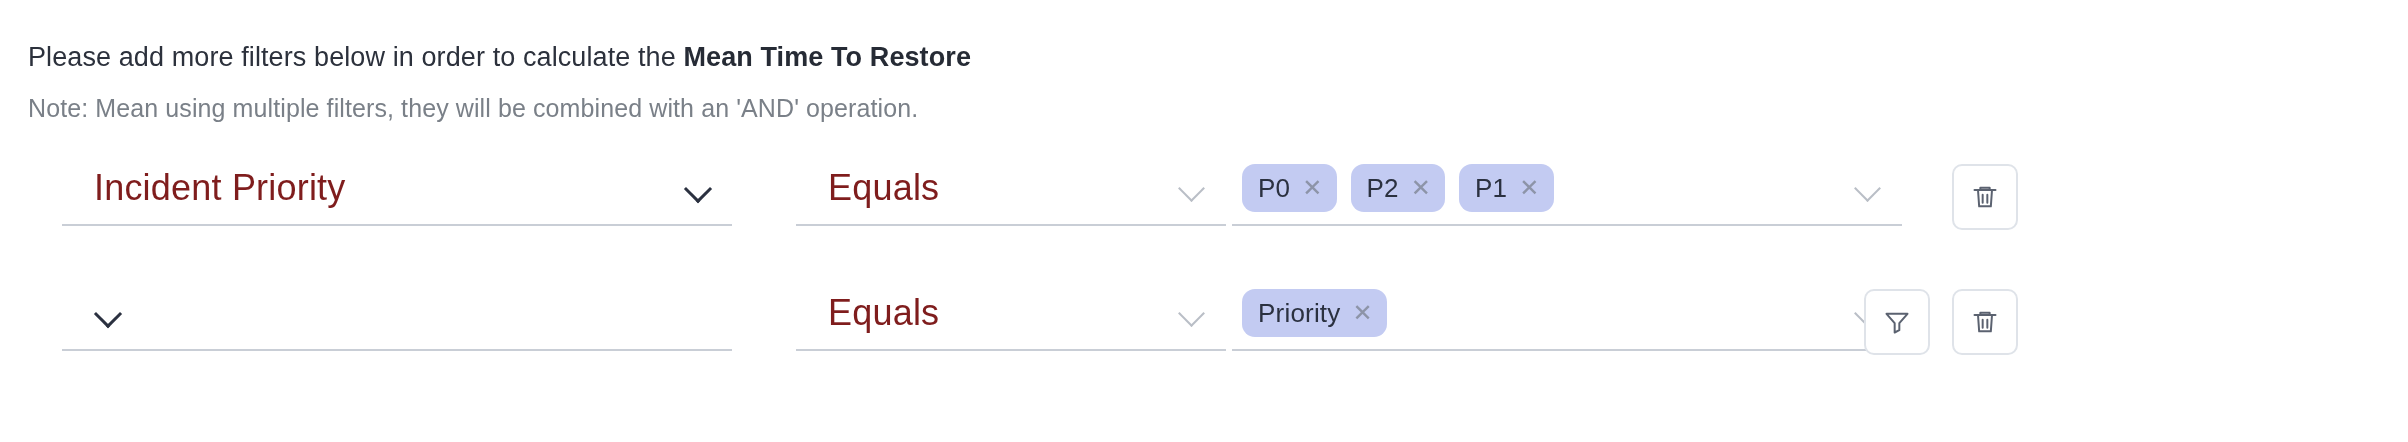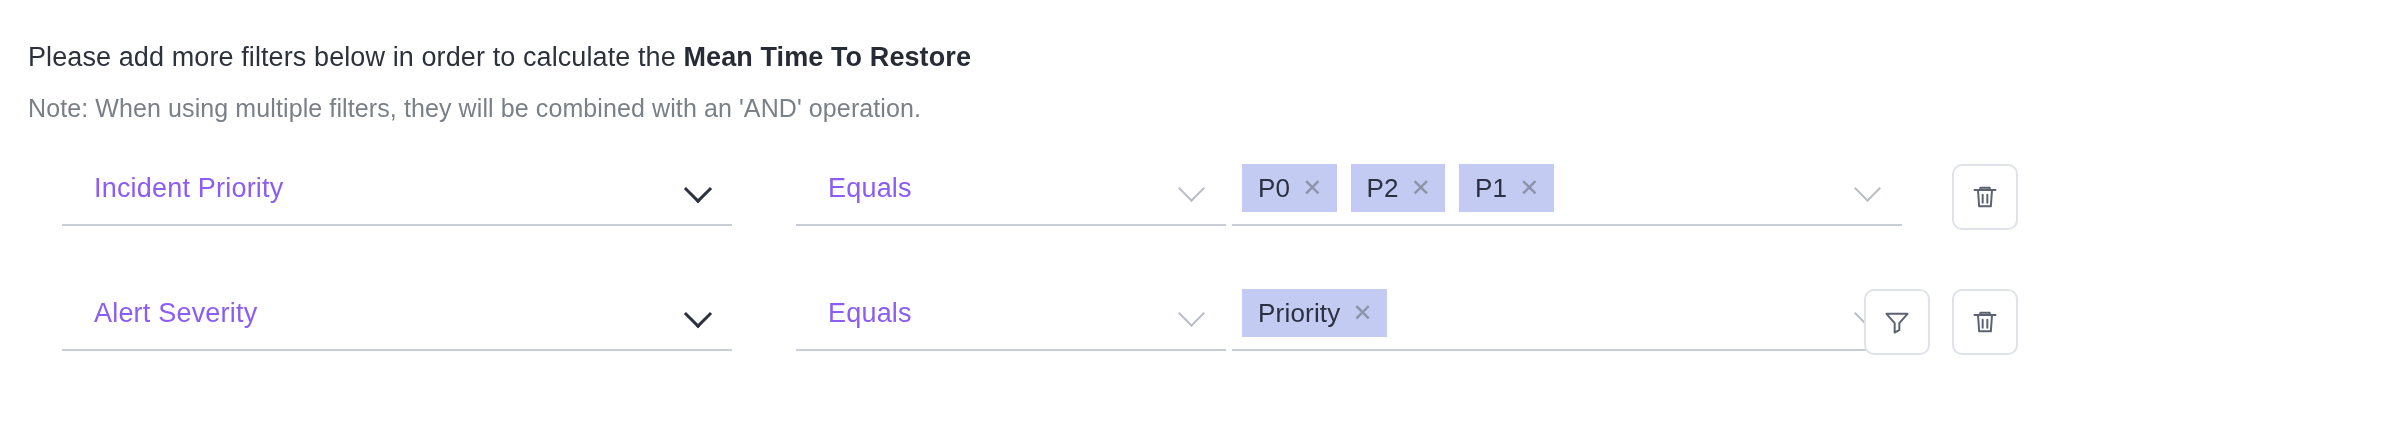--- a/index.html
+++ b/index.html
@@ -68,22 +68,22 @@
     height: 74px;
     border-bottom: 2px solid #c9ced6;
     display: flex;
     align-items: center;
     justify-content: space-between;
     padding: 0 4px 0 32px;
     cursor: pointer;
     background: transparent;
   }
   .uselect .val {
-    font-size: 27px;
-    color: #8b5cf6;
+    font-size: 36px;
+    color: #7f1d1d;
     white-space: nowrap;
     letter-spacing: 0.2px;
   }
 
   .field-select  { left: 62px;  width: 670px; }
   .op-select     { left: 796px; width: 430px; align-items: center; }
   .values-select { left: 1232px; width: 670px; padding-left: 10px; }
 
   
   .chev {
@@ -118,21 +118,21 @@
     align-items: center;
     gap: 14px;
     flex: 1 1 auto;
     min-width: 0;
   }
   .chip {
     display: inline-flex;
     align-items: center;
     gap: 10px;
     background: #c3cbf2;
-    border-radius: 0;
+    border-radius: 13px;
     height: 48px;
     padding: 0 12px 0 16px;
     font-size: 26px;
     color: #2b3140;
     white-space: nowrap;
     letter-spacing: 0.2px;
   }
   .chip-x {
     font-size: 24px;
     color: #8d94a8;
@@ -169,21 +169,21 @@
 </style>
 </head>
 <body>
 
 <div class="panel">
 
   <div class="headline">
     <span>Please add more filters below in order to calculate the </span><span class="bold">Mean Time To Restore</span>
   </div>
 
-  <div class="note">Note: When using multiple filters, they will be combined with an 'AND' operation.</div>
+  <div class="note">Note: Mean using multiple filters, they will be combined with an 'AND' operation.</div>
 
   <div class="rows">
 
     <div class="filter-row row1">
 
       <div class="uselect field-select">
         <span class="val">Incident Priority</span>
         <span class="chev chev-dark"></span>
       </div>
 
@@ -219,21 +219,20 @@
             <path d="M6 6l1 14h10l1-14"></path>
             <path d="M10 10v7M14 10v7"></path>
           </svg>
         </div>
       </div>
     </div>
 
     <div class="filter-row row2">
 
       <div class="uselect field-select">
-        <span class="val">Alert Severity</span>
         <span class="chev chev-dark"></span>
       </div>
 
       <div class="uselect op-select">
         <span class="val">Equals</span>
         <span class="chev chev-light"></span>
       </div>
 
       <div class="uselect values-select">
         <span class="chips">

